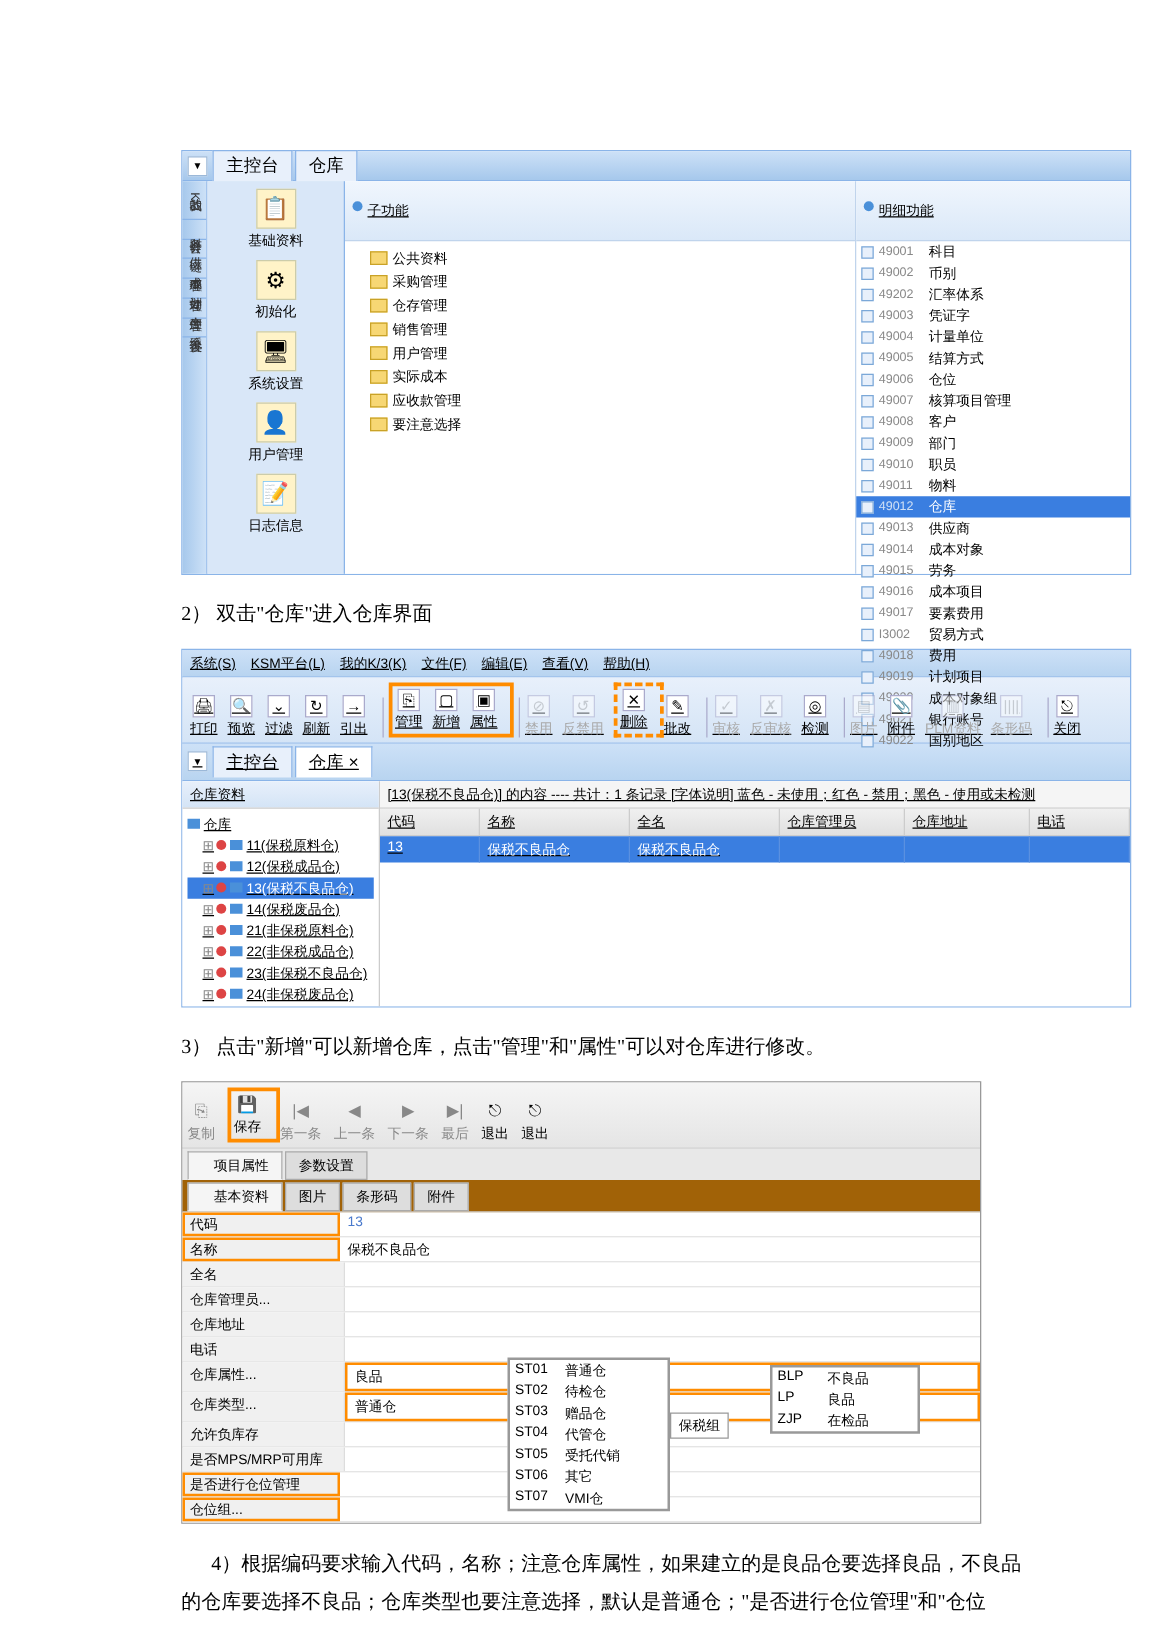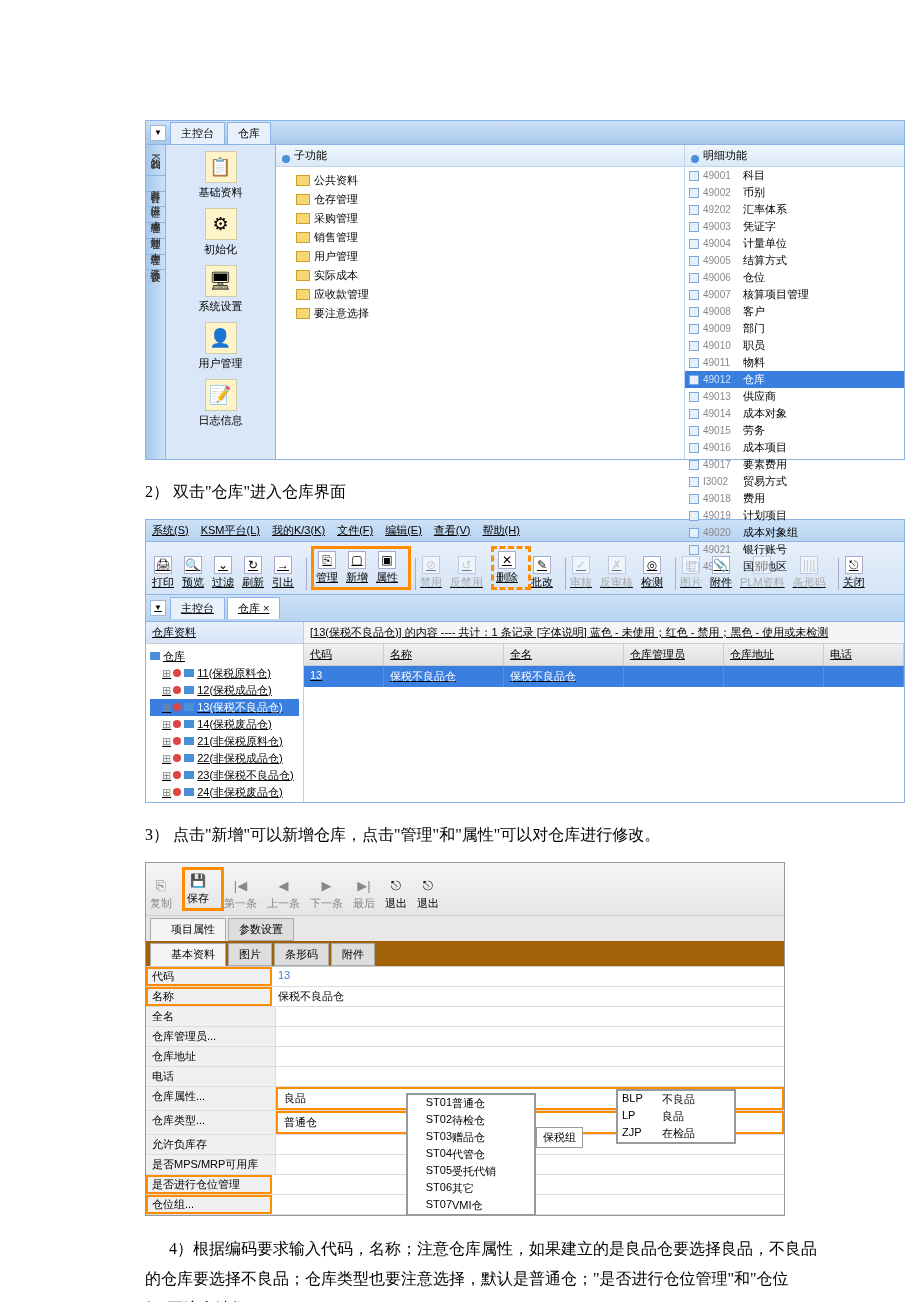--- a/index.html
+++ b/index.html
@@ -2,29 +2,29 @@
 <html><head>
   <meta charset="utf-8">
   <style>
     * { box-sizing: border-box; margin: 0; padding: 0; }
     body { font-family: "Microsoft YaHei", SimSun, Arial, sans-serif; font-size: 12px; background: #fff; width: 920px; }
     
     
     .s1 { border: 1px solid #8ab4e8; margin: 120px 0 0 145px; width: 760px; height: 340px; }
     .s1-tabbar { background: linear-gradient(#cde1f7, #a6c8ec); height: 24px; display: flex; align-items: center; padding: 0 4px; border-bottom: 1px solid #8ab4e8; }
     .s1-tab-arrow { width: 16px; height: 16px; background: #fff; border: 1px solid #9bb8d8; display: flex; align-items: center; justify-content: center; font-size: 8px; margin-right: 4px; }
-    .s1-tab { padding: 3px 10px; background: #e8f0fb; border: 1px solid #8ab4e8; border-bottom: none; margin-right: 2px; font-size: 11px; }
+    .s1-tab { padding: 3px 10px; background: #e8f0fb; border: 1px solid #8ab4e8; border-bottom: none; margin-right: 2px; font-size: 14px; }
     .s1-body { display: flex; height: calc(100% - 24px); }
     .s1-leftbar { width: 20px; background: linear-gradient(to right, #a6c8ec, #cde1f7); display: flex; flex-direction: column; font-size: 10px; color: #333; border-right: 1px solid #8ab4e8; }
     .s1-leftbar div { writing-mode: vertical-lr; padding: 6px 2px; border-bottom: 1px solid #8ab4e8; text-align: center; }
     .s1-navcol { width: 110px; background: #d9e7f8; border-right: 1px solid #8ab4e8; padding: 6px 0; }
     .s1-navitem { text-align: center; margin-bottom: 8px; font-size: 11px; }
     .s1-navicon { width: 32px; height: 32px; margin: 0 auto 2px; background: #fff3c8; border: 1px solid #cca; display: flex; align-items: center; justify-content: center; font-size: 18px; }
     .s1-midcol { flex: 1; background: #fff; }
-    .s1-midhdr { background: linear-gradient(#f0f6fd, #dae8f8); padding: 3px 6px; font-size: 11px; border-bottom: 1px solid #c0d4ec; display: flex; align-items: flex-end; }
+    .s1-midhdr { background: linear-gradient(#f0f6fd, #dae8f8); padding: 16px 6px; font-size: 11px; border-bottom: 1px solid #c0d4ec; display: flex; align-items: flex-start; text-decoration: underline; }
     .s1-dot { width: 8px; height: 8px; background: #4a90d9; border-radius: 50%; margin-right: 4px; }
     .s1-folders { padding: 4px 20px; }
     .s1-folder { padding: 2px 0; display: flex; align-items: center; font-size: 11px; }
     .s1-folder-icon { width: 14px; height: 11px; background: #f7d774; border: 1px solid #c9a227; margin-right: 4px; }
     .s1-rightcol { width: 220px; background: #fff; border-left: 1px solid #c0d4ec; }
     .s1-detail { padding: 1px 4px; display: flex; align-items: center; font-size: 11px; }
     .s1-detail.sel { background: #3a7ee0; color: #fff; }
     .s1-detail-icon { width: 10px; height: 10px; background: #e8f0fb; border: 1px solid #7ba8d8; margin-right: 4px; }
     .s1-detail-code { color: #888; margin-right: 6px; width: 34px; font-size: 10px; }
     .s1-detail.sel .s1-detail-code { color: #cfe0f5; }
@@ -135,25 +135,25 @@
           <span class="s1-dot"></span>
           <span>子功能</span>
         </div>
       <div class="s1-folders" id="s1-folders">
           <div class="s1-folder">
             <span class="s1-folder-icon"></span>
             <span>公共资料</span>
           </div>
           <div class="s1-folder">
             <span class="s1-folder-icon"></span>
+            <span>采购管理</span>
+          </div>
+          <div class="s1-folder">
+            <span class="s1-folder-icon"></span>
             <span>仓存管理</span>
-          </div>
-          <div class="s1-folder">
-            <span class="s1-folder-icon"></span>
-            <span>采购管理</span>
           </div>
           <div class="s1-folder">
             <span class="s1-folder-icon"></span>
             <span>销售管理</span>
           </div>
           <div class="s1-folder">
             <span class="s1-folder-icon"></span>
             <span>用户管理</span>
           </div>
           <div class="s1-folder">
@@ -572,21 +572,21 @@
         <div class="s3-field-val"></div>
       </div>
       <div class="s3-field">
         <div class="s3-field-label hl">是否进行仓位管理</div>
         <div class="s3-field-val"></div>
       </div>
       <div class="s3-field">
         <div class="s3-field-label hl">仓位组...</div>
         <div class="s3-field-val"></div>
       </div>
-      <div class="s3-dropdown" style="left: 260px; top: 126px; width: 130px; border-color: rgb(153, 153, 153); text-align: right;">
+      <div class="s3-dropdown" style="left: 260px; top: 116px; width: 130px; border-color: rgb(153, 153, 153);">
         <div style="display: flex; padding: 1px 4px;">
           <span style="width:40px">ST01</span>
           <span>普通仓</span>
         </div>
         <div style="display: flex; padding: 1px 4px;">
           <span style="width:40px">ST02</span>
           <span>待检仓</span>
         </div>
         <div style="display: flex; padding: 1px 4px;">
           <span style="width:40px">ST03</span>

